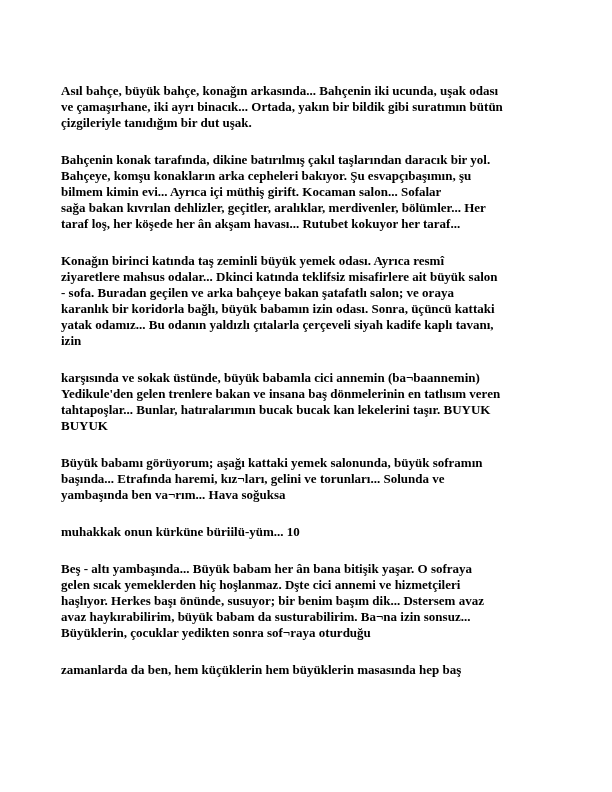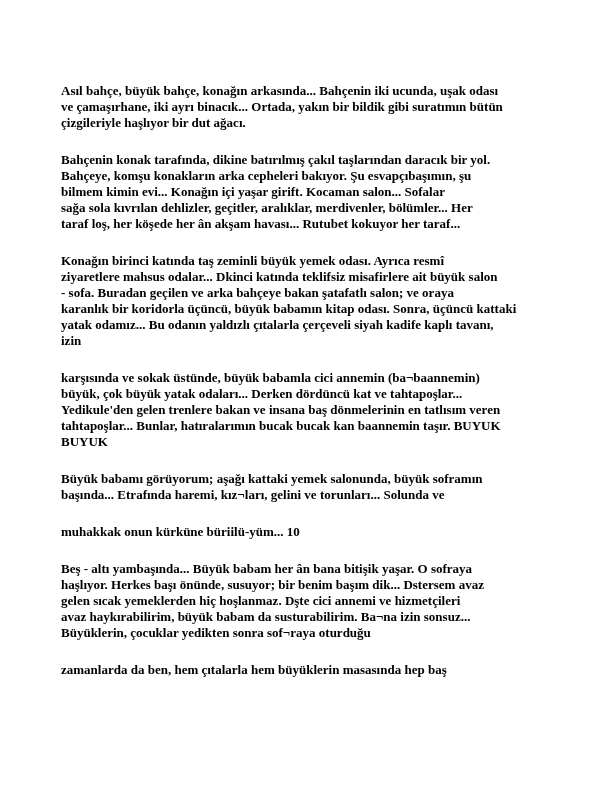--- a/index.html
+++ b/index.html
@@ -36,55 +36,55 @@
   }
 </style>
 </head>
 <body>
 
 <div class="page">
   <div class="text-block" id="text-block">
       <div class="paragraph">
         <div class="text-line">Asıl bahçe, büyük bahçe, konağın arkasında... Bahçenin iki ucunda, uşak odası</div>
         <div class="text-line">ve çamaşırhane, iki ayrı binacık... Ortada, yakın bir bildik gibi suratımın bütün</div>
-        <div class="text-line">çizgileriyle haşlıyor bir dut ağacı.</div>
+        <div class="text-line">çizgileriyle tanıdığım bir dut uşak.</div>
       </div>
       <div class="paragraph">
         <div class="text-line">Bahçenin konak tarafında, dikine batırılmış çakıl taşlarından daracık bir yol.</div>
         <div class="text-line">Bahçeye, komşu konakların arka cepheleri bakıyor. Şu esvapçıbaşımın, şu</div>
-        <div class="text-line">bilmem kimin evi... Konağın içi yaşar girift. Kocaman salon... Sofalar</div>
-        <div class="text-line">sağa sola kıvrılan dehlizler, geçitler, aralıklar, merdivenler, bölümler... Her</div>
+        <div class="text-line">bilmem kimin evi... Ayrıca içi müthiş girift. Kocaman salon... Sofalar</div>
+        <div class="text-line">sağa bakan kıvrılan dehlizler, geçitler, aralıklar, merdivenler, bölümler... Her</div>
         <div class="text-line">taraf loş, her köşede her ân akşam havası... Rutubet kokuyor her taraf...</div>
       </div>
       <div class="paragraph">
         <div class="text-line">Konağın birinci katında taş zeminli büyük yemek odası. Ayrıca resmî</div>
         <div class="text-line">ziyaretlere mahsus odalar... Dkinci katında teklifsiz misafirlere ait büyük salon</div>
         <div class="text-line">- sofa. Buradan geçilen ve arka bahçeye bakan şatafatlı salon; ve oraya</div>
-        <div class="text-line">karanlık bir koridorla üçüncü, büyük babamın kitap odası. Sonra, üçüncü kattaki</div>
+        <div class="text-line">karanlık bir koridorla bağlı, büyük babamın izin odası. Sonra, üçüncü kattaki</div>
         <div class="text-line">yatak odamız... Bu odanın yaldızlı çıtalarla çerçeveli siyah kadife kaplı tavanı,</div>
         <div class="text-line">izin</div>
       </div>
       <div class="paragraph">
         <div class="text-line">karşısında ve sokak üstünde, büyük babamla cici annemin (ba¬baannemin)</div>
-        <div class="text-line">büyük, çok büyük yatak odaları... Derken dördüncü kat ve tahtapoşlar...</div>
         <div class="text-line">Yedikule'den gelen trenlere bakan ve insana baş dönmelerinin en tatlısım veren</div>
-        <div class="text-line">tahtapoşlar... Bunlar, hatıralarımın bucak bucak kan baannemin taşır. BUYUK</div>
+        <div class="text-line">tahtapoşlar... Bunlar, hatıralarımın bucak bucak kan lekelerini taşır. BUYUK</div>
         <div class="text-line">BUYUK</div>
       </div>
       <div class="paragraph">
         <div class="text-line">Büyük babamı görüyorum; aşağı kattaki yemek salonunda, büyük soframın</div>
         <div class="text-line">başında... Etrafında haremi, kız¬ları, gelini ve torunları... Solunda ve</div>
+        <div class="text-line">yambaşında ben va¬rım... Hava soğuksa</div>
       </div>
       <div class="paragraph">
         <div class="text-line">muhakkak onun kürküne büriilü-yüm... 10</div>
       </div>
       <div class="paragraph">
         <div class="text-line">Beş - altı yambaşında... Büyük babam her ân bana bitişik yaşar. O sofraya</div>
+        <div class="text-line">gelen sıcak yemeklerden hiç hoşlanmaz. Dşte cici annemi ve hizmetçileri</div>
         <div class="text-line">haşlıyor. Herkes başı önünde, susuyor; bir benim başım dik... Dstersem avaz</div>
-        <div class="text-line">gelen sıcak yemeklerden hiç hoşlanmaz. Dşte cici annemi ve hizmetçileri</div>
         <div class="text-line">avaz haykırabilirim, büyük babam da susturabilirim. Ba¬na izin sonsuz...</div>
         <div class="text-line">Büyüklerin, çocuklar yedikten sonra sof¬raya oturduğu</div>
       </div>
       <div class="paragraph">
-        <div class="text-line">zamanlarda da ben, hem çıtalarla hem büyüklerin masasında hep baş</div>
+        <div class="text-line">zamanlarda da ben, hem küçüklerin hem büyüklerin masasında hep baş</div>
       </div>
     </div>
 </div>
 
 </body></html>

